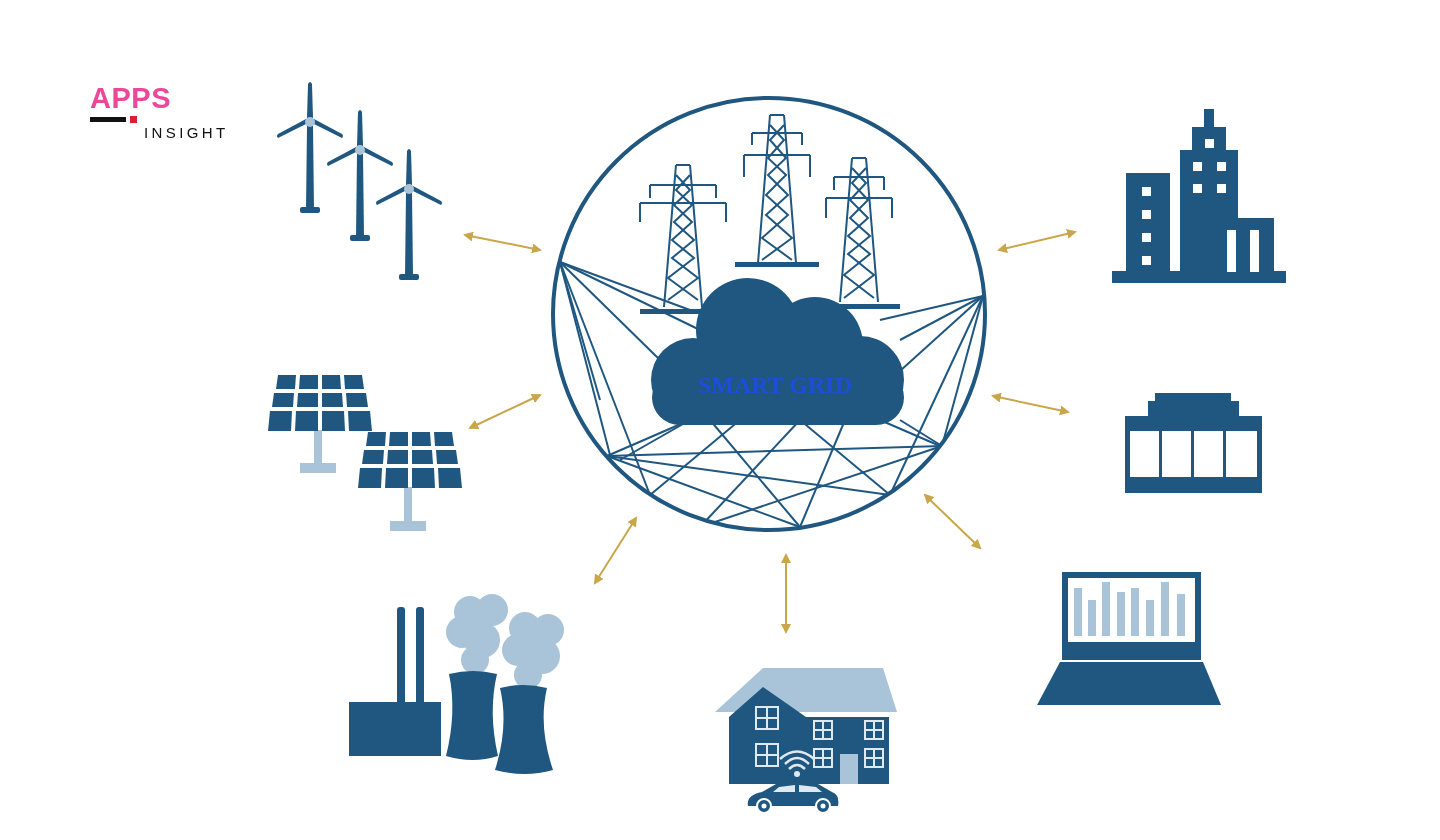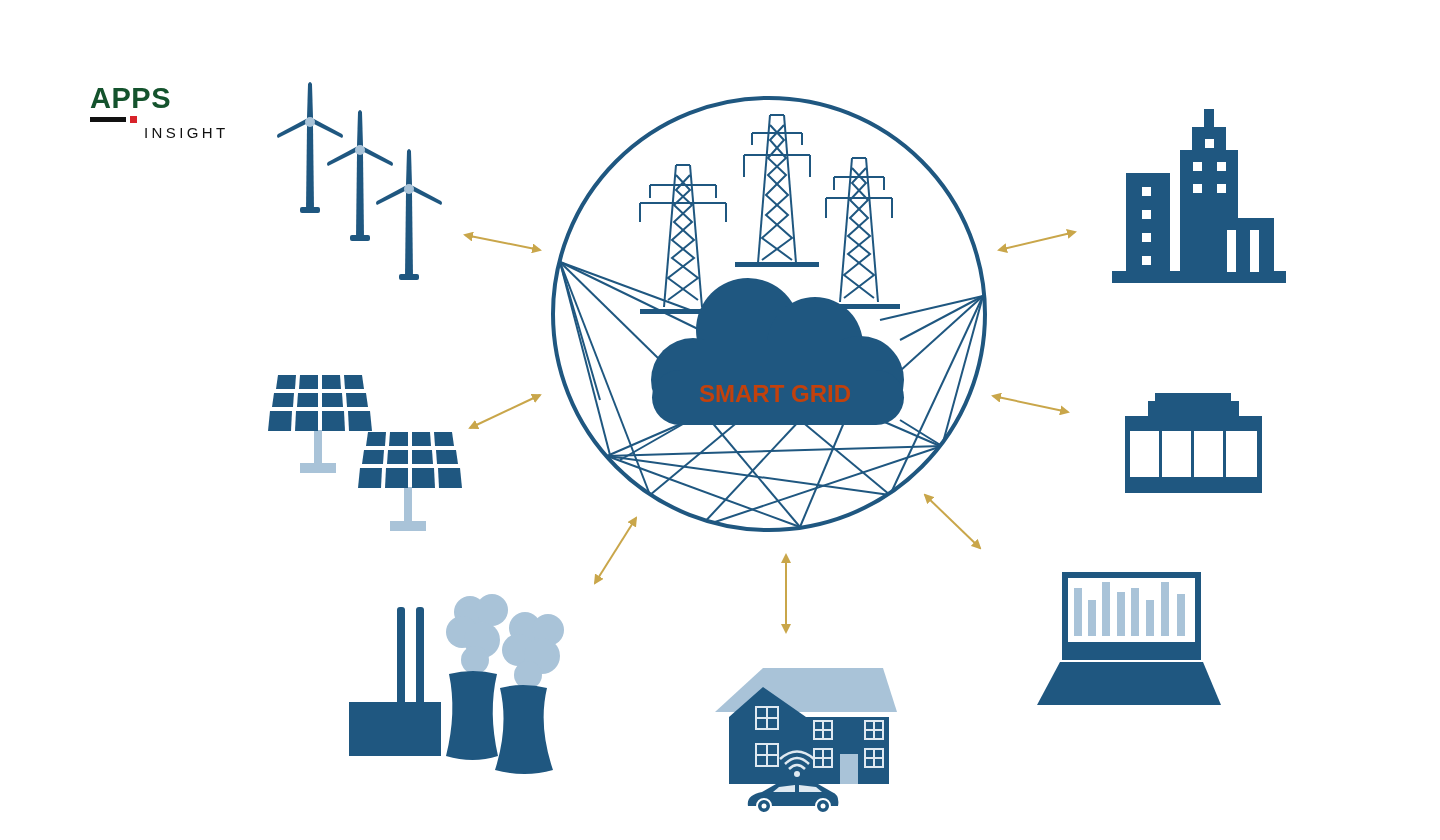--- a/index.html
+++ b/index.html
@@ -1,23 +1,23 @@
 <!DOCTYPE html>
 <html><head>
 <meta charset="utf-8">
 <style>
   html,body{margin:0;padding:0;background:#ffffff;}
   body{width:1440px;height:840px;position:relative;overflow:hidden;font-family:"DejaVu Sans",sans-serif;}
   .logo{position:absolute;left:90px;top:84px;width:160px;height:48px;}
-  .logo .apps{position:absolute;left:0;top:0;font-family:"Liberation Sans",sans-serif;font-weight:bold;font-size:29px;letter-spacing:0.5px;color:#14532d;line-height:29px;}
+  .logo .apps{position:absolute;left:0;top:0;font-family:"Liberation Sans",sans-serif;font-weight:bold;font-size:29px;letter-spacing:0.5px;color:#ec4899;line-height:29px;}
   .logo .bar{position:absolute;left:0;top:33px;width:36px;height:5px;background:#111;}
   .logo .dot{position:absolute;left:40px;top:32px;width:7px;height:7px;background:#d8232a;}
   .logo .insight{position:absolute;left:54px;top:27px;font-family:"Liberation Sans",sans-serif;font-size:15px;letter-spacing:3.4px;color:#111;line-height:16px;margin-top:14px;}
   svg.scene{position:absolute;left:0;top:0;}
-  .cloud-label{position:absolute;left:650px;top:380px;width:250px;text-align:center;font-family:Liberation Sans, sans-serif;font-size:24px;font-weight:bold;color:#c2410c;letter-spacing:0px;}
+  .cloud-label{position:absolute;left:650px;top:372px;width:250px;text-align:center;font-family:Liberation Serif, serif;font-size:24px;font-weight:bold;color:#1d4ed8;letter-spacing:0px;}
 </style>
 </head>
 <body>
 
 <div class="logo">
   <span class="apps">APPS</span>
   <span class="bar"></span>
   <span class="dot"></span>
   <span class="insight">INSIGHT</span>
 </div>

